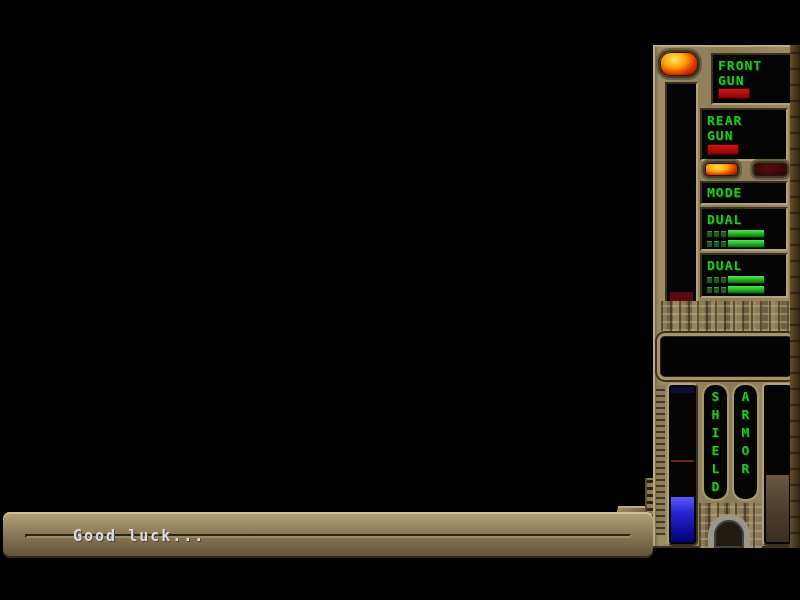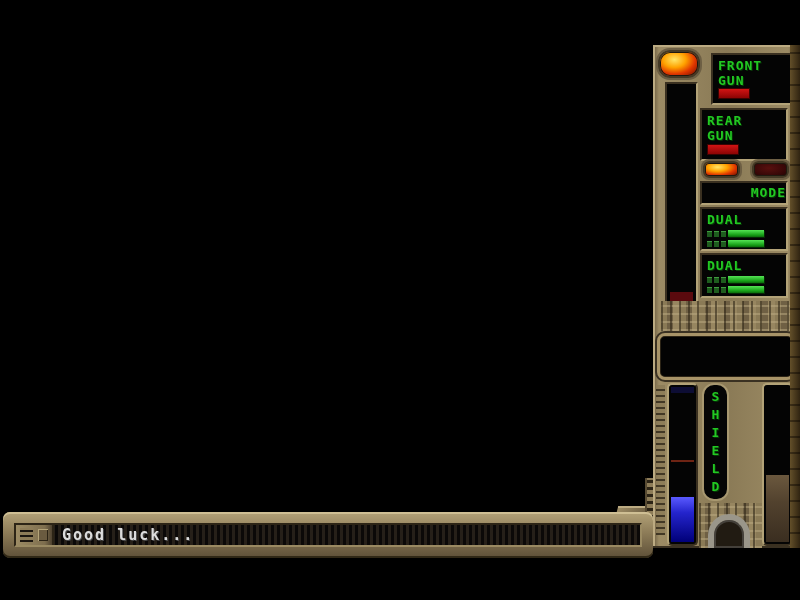--- a/index.html
+++ b/index.html
@@ -54,21 +54,21 @@
   .arch{position:absolute;bottom:0;left:9px;width:42px;height:34px;background:#211b12;
         border:6px solid #9a968a;border-bottom:none;border-radius:22px 22px 0 0;
         box-shadow:inset 0 0 0 2px #44403a;box-sizing:border-box;}
   .rpipe{position:absolute;right:0;top:0;width:10px;height:100%;
      background:repeating-linear-gradient(0deg,#8d7c58 0 14px,#574a32 14px 16px),
      linear-gradient(90deg,#b3a378,#574a32);background-blend-mode:multiply;}
 
   
   .msgbar{position:absolute;left:3px;top:512px;width:650px;height:46px;border-radius:7px;
           background:linear-gradient(180deg,#b3a278 0%,#8d7c58 45%,#5e5038 100%);
-          box-shadow:inset 0 2px 0 #cfbf94,inset 0 -2px 0 #302816;box-sizing:border-box;padding:11px;}
+          box-shadow:inset 0 2px 0 #cfbf94,inset 0 -2px 0 #302816;box-sizing:border-box;padding:22px;}
   .msginner{position:relative;width:100%;height:100%;border:2px solid;border-color:#2c2416 #9a8a62 #9a8a62 #2c2416;
           background:repeating-linear-gradient(90deg,#262019 0 3px,#0b0908 3px 6px);box-sizing:border-box;}
   .msgcap{position:absolute;left:0;top:0;bottom:0;width:36px;
           background:linear-gradient(90deg,#9c8b64,#7e6e4e 80%,#4e4230);
           border-right:2px solid #2c2416;}
   .msgcap .grill{position:absolute;left:4px;top:3px;bottom:3px;width:13px;
           background:repeating-linear-gradient(0deg,#1c1610 0 2px,#8d7c58 2px 5px);}
   .msgcap .capbtn{position:absolute;right:4px;top:4px;bottom:4px;width:10px;background:#6a5b40;
           box-shadow:inset 1px 1px 0 #b3a378,inset -1px -1px 0 #2c2416;}
   .msgtext{position:absolute;left:46px;top:50%;transform:translateY(-50%);
@@ -109,21 +109,21 @@
       <div class="glabel">
         <div>REAR</div>
         <div>GUN</div>
       </div>
       <div class="redbar"></div>
     </div>
 
     <div class="ledframe led-lit" style="left:50px;top:116px;width:37px;height:17px;"></div>
     <div class="ledframe led-off" style="left:99px;top:116px;width:37px;height:17px;"></div>
 
-    <div class="lcd" style="left:47px;top:136px;width:88px;height:24px;text-align:right;">
+    <div class="lcd" style="left:47px;top:136px;width:88px;height:24px;">
       <div class="glabel" style="padding-top:2px;">MODE</div>
     </div>
 
     <div class="lcd" style="left:47px;top:162px;width:88px;height:44px;">
       <div class="glabel">DUAL</div>
       <div class="bar-row">
         <span class="seg"></span>
           <span class="seg"></span>
           <span class="seg"></span>
           <span class="pbar"></span>
@@ -162,20 +162,23 @@
     <div class="gauge" style="left:14px;top:338px;">
       <div class="gtopglow"></div>
       <div class="gmark" style="top: 47%;"></div>
       <div class="gfill fill-shield" style="height: 28%;"></div>
     </div>
 
     <div class="pill" style="left:49px;top:338px;">
       <div class="vword">SHIELD</div>
     </div>
 
+    <div class="pill" style="left:79px;top:338px;">
+      <div class="vword">ARMOR</div>
+    </div>
 
     <div class="gauge" style="left:109px;top:338px;">
       <div class="gfill fill-armor" style="height: 42%;"></div>
     </div>
 
     <div class="archblock circuit">
       <div class="arch"></div>
     </div>
 
     <div class="rpipe"></div>

